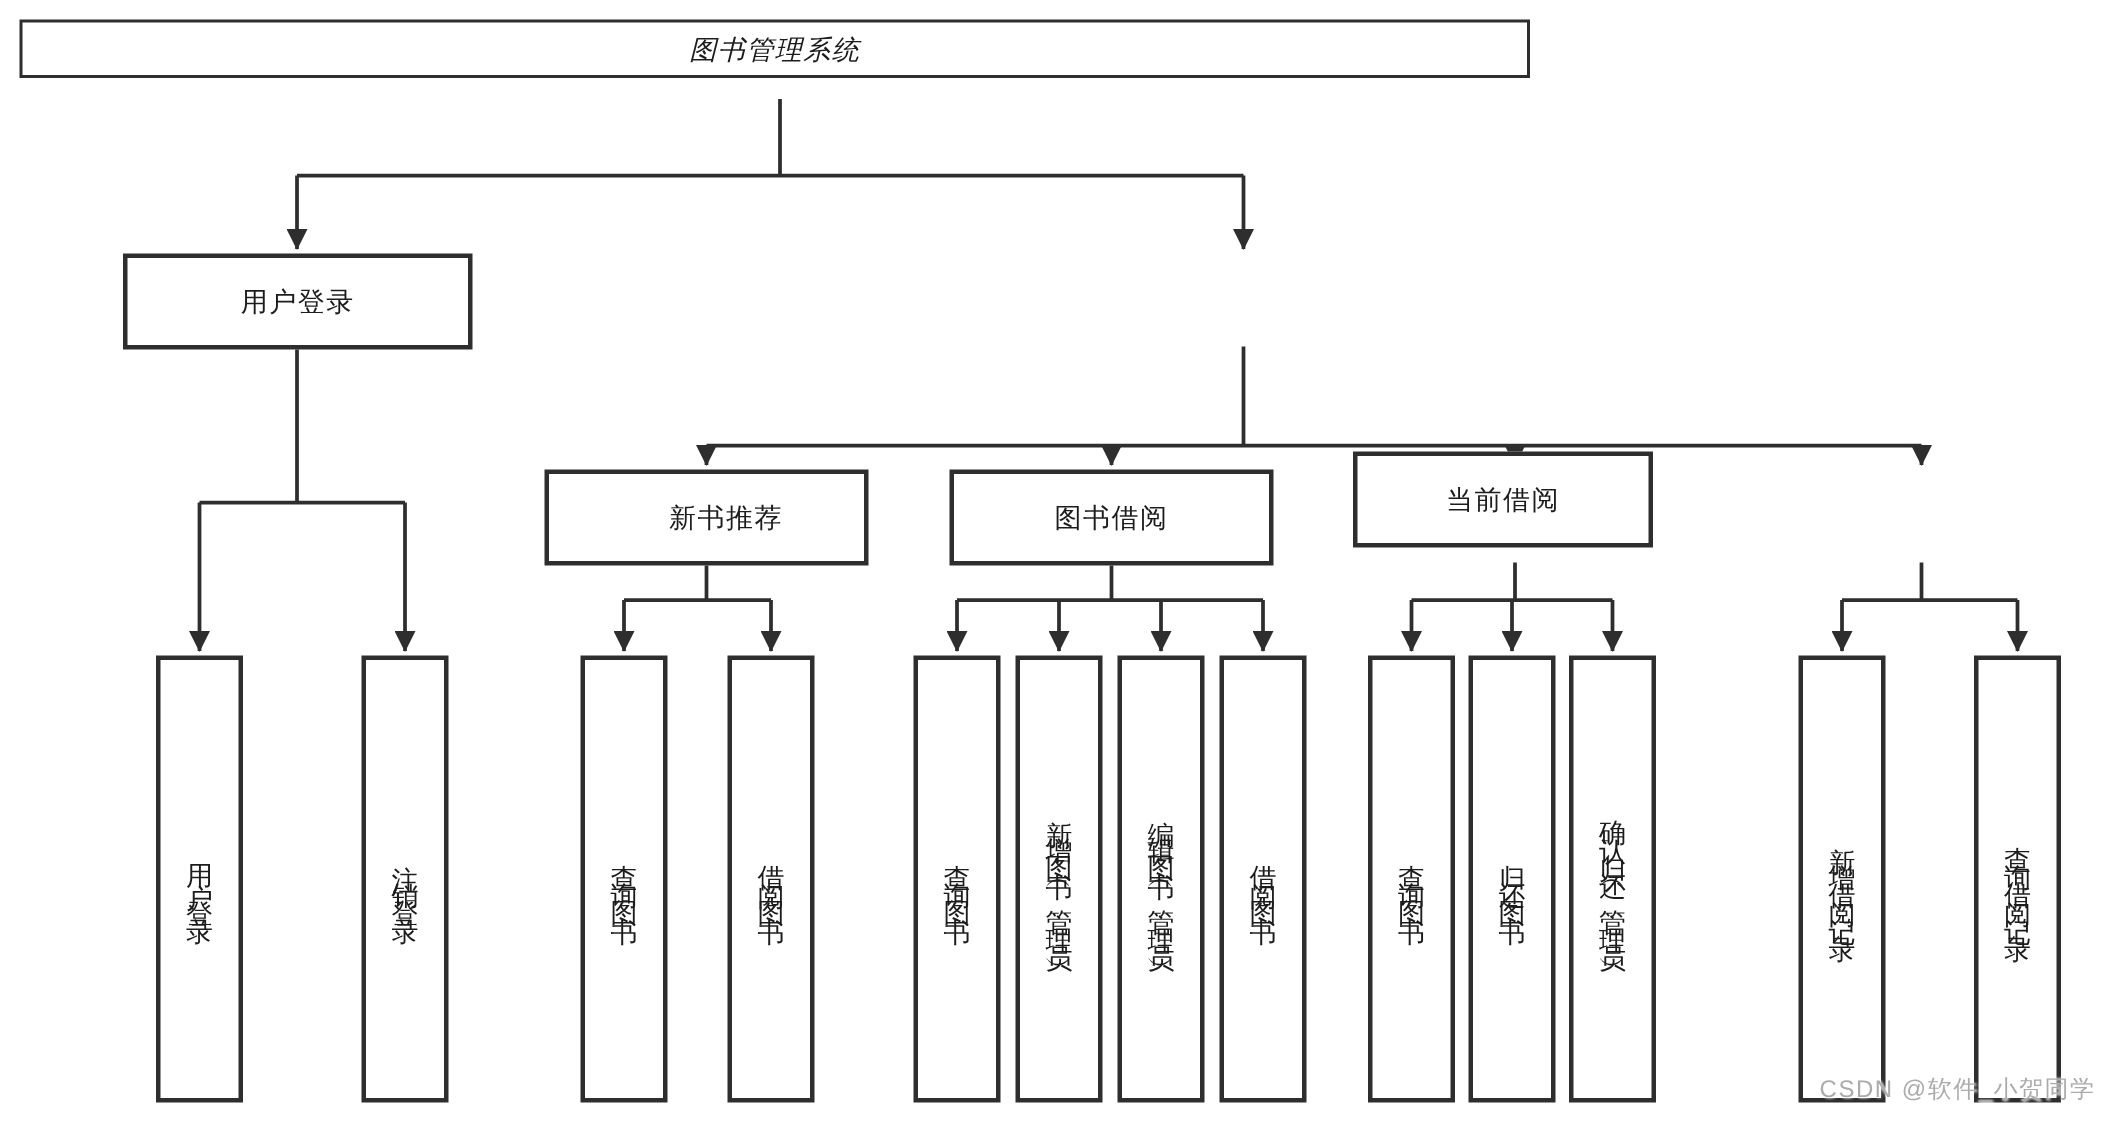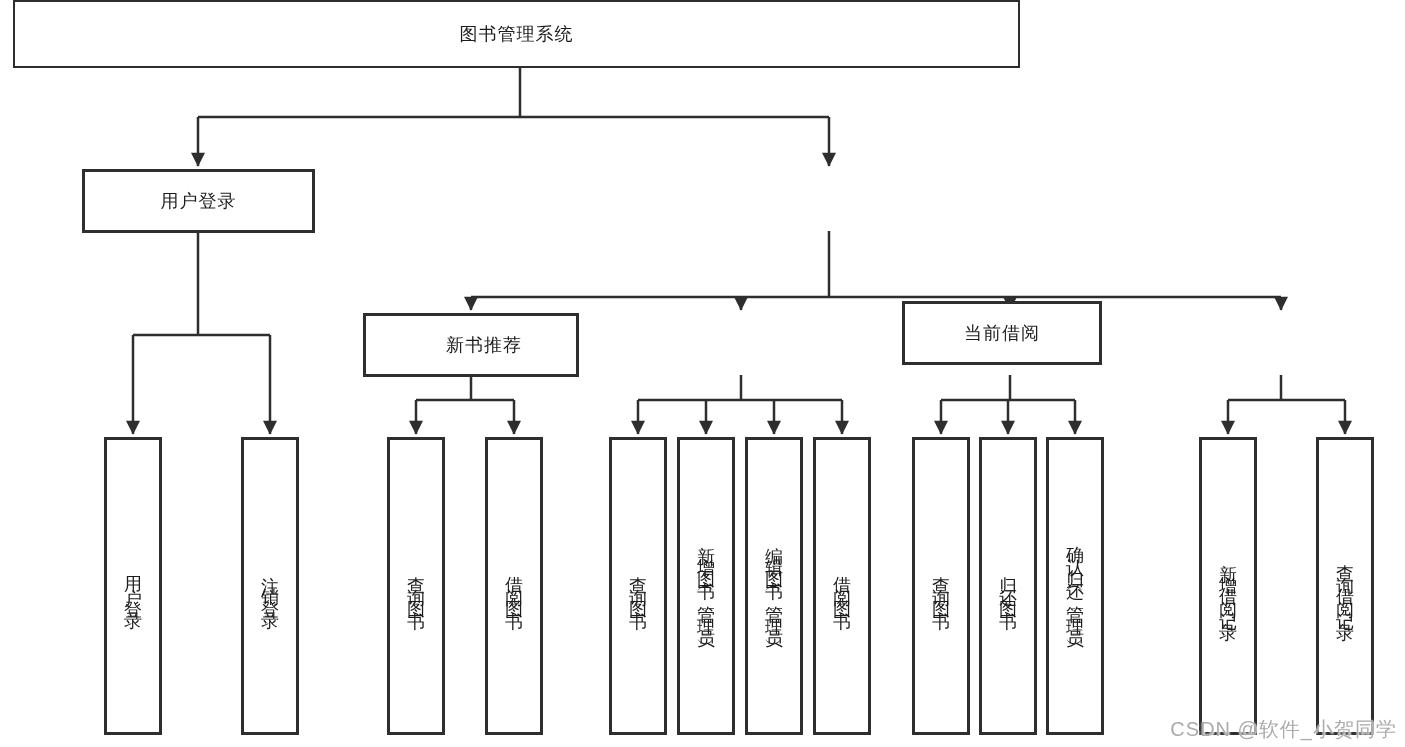--- a/index.html
+++ b/index.html
@@ -37,21 +37,21 @@
     writing-mode: vertical-rl;
     text-orientation: mixed;
     letter-spacing: 12px;
     line-height: 1;
   }
   .watermark {
     position: absolute;
     right: 8px;
     top: 716px;
     z-index: 3;
-    font-size: 20px;
+    font-size: 16px;
     color: #ababab;
     letter-spacing: 1px;
     text-shadow: 0 0 2px #ffffff, 1px 1px 2px #ffffff;
     white-space: nowrap;
   }
 </style>
 </head>
 <body>
 
 <div class="canvas">
@@ -99,30 +99,33 @@
       <path d="M1008 400 V434" marker-end="url(#arrow)"></path>
       <path d="M1075 400 V434" marker-end="url(#arrow)"></path>
 
       <path d="M1281 375 V400"></path>
       <path d="M1228 400 H1345"></path>
       <path d="M1228 400 V434" marker-end="url(#arrow)"></path>
       <path d="M1345 400 V434" marker-end="url(#arrow)"></path>
     </g>
   </svg>
 
-  <div class="node root" style="left:13px; top:0; width:1007px; height:68px;">
+  <div class="node root" style="left:13px; top:13px; width:1007px; height:39px;font-style:italic;">
     <span class="h-label">图书管理系统</span>
   </div>
 
   <div class="node" style="left:82px; top:169px; width:233px; height:64px;">
     <span class="h-label">用户登录</span>
   </div>
 
   <div class="node" style="left:363px; top:313px; width:216px; height:64px;padding-left:26px;">
     <span class="h-label">新书推荐</span>
+  </div>
+  <div class="node" style="left:633px; top:313px; width:216px; height:64px;">
+    <span class="h-label">图书借阅</span>
   </div>
   <div class="node" style="left:902px; top:301px; width:200px; height:64px;">
     <span class="h-label">当前借阅</span>
   </div>
 
   <div class="node leaf" style="left:104px; top:437px; width:58px; height:298px;">
     <span class="v-label">用户登录</span>
   </div>
   <div class="node leaf" style="left:241px; top:437px; width:58px; height:298px;">
     <span class="v-label">注销登录</span>

